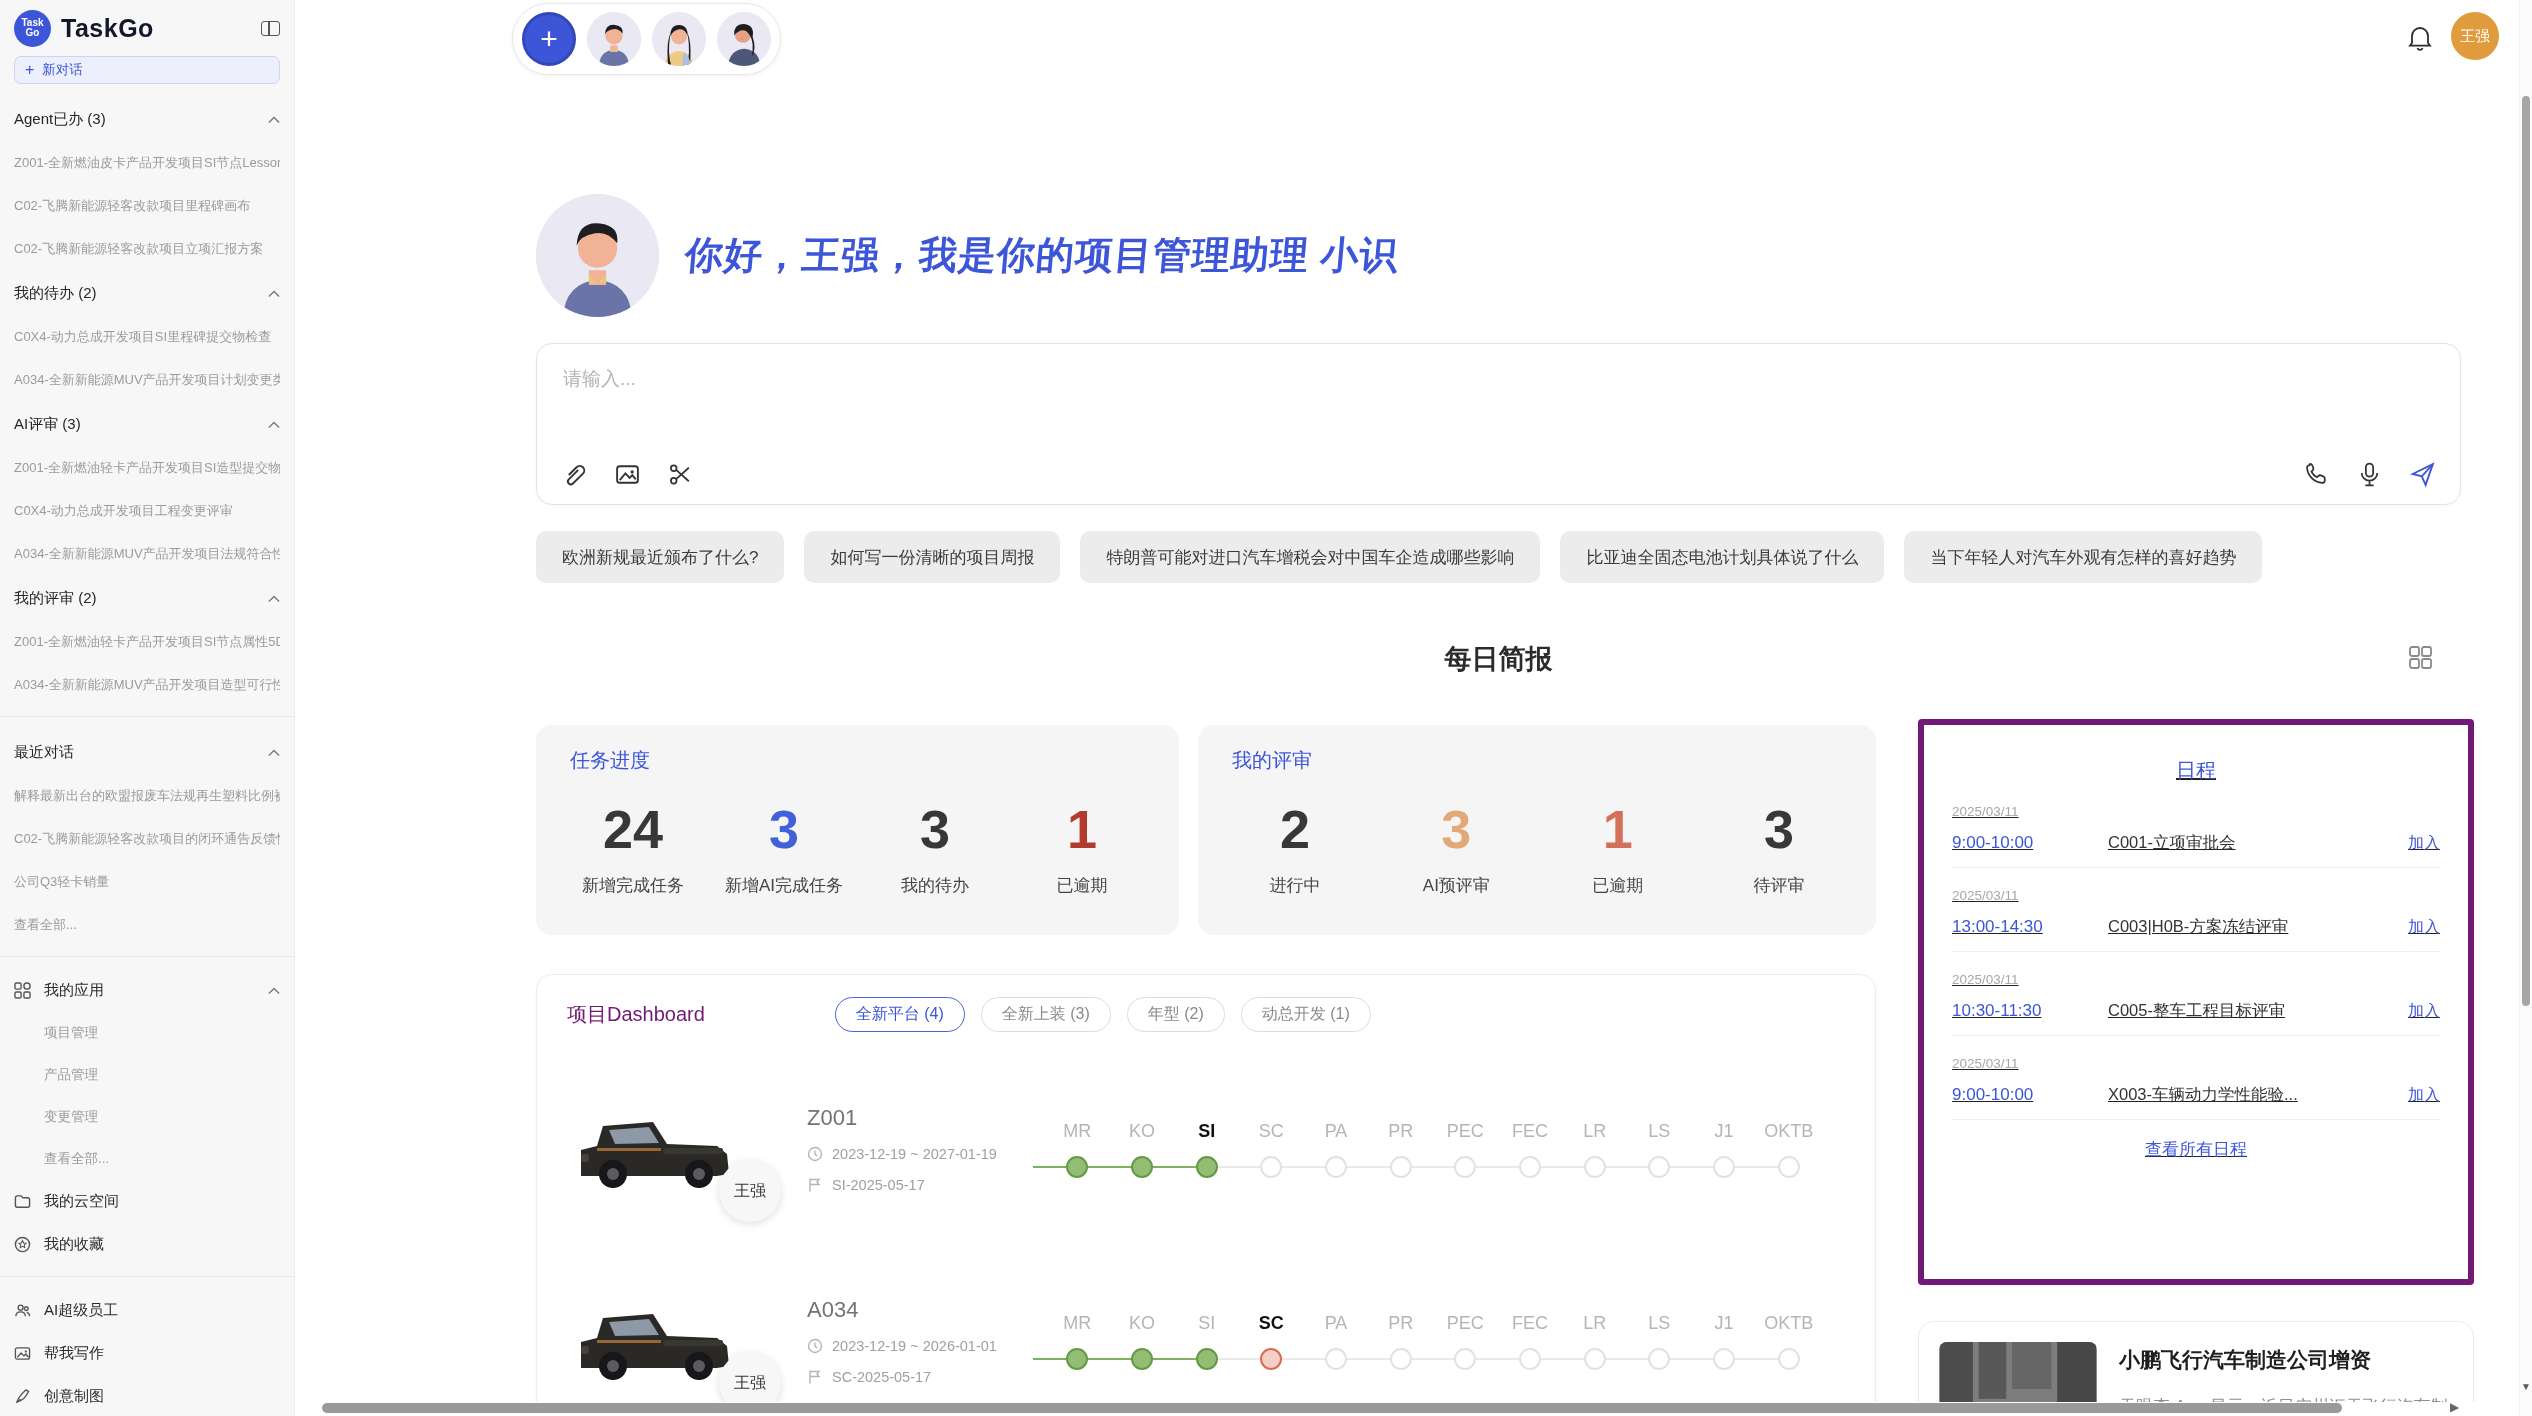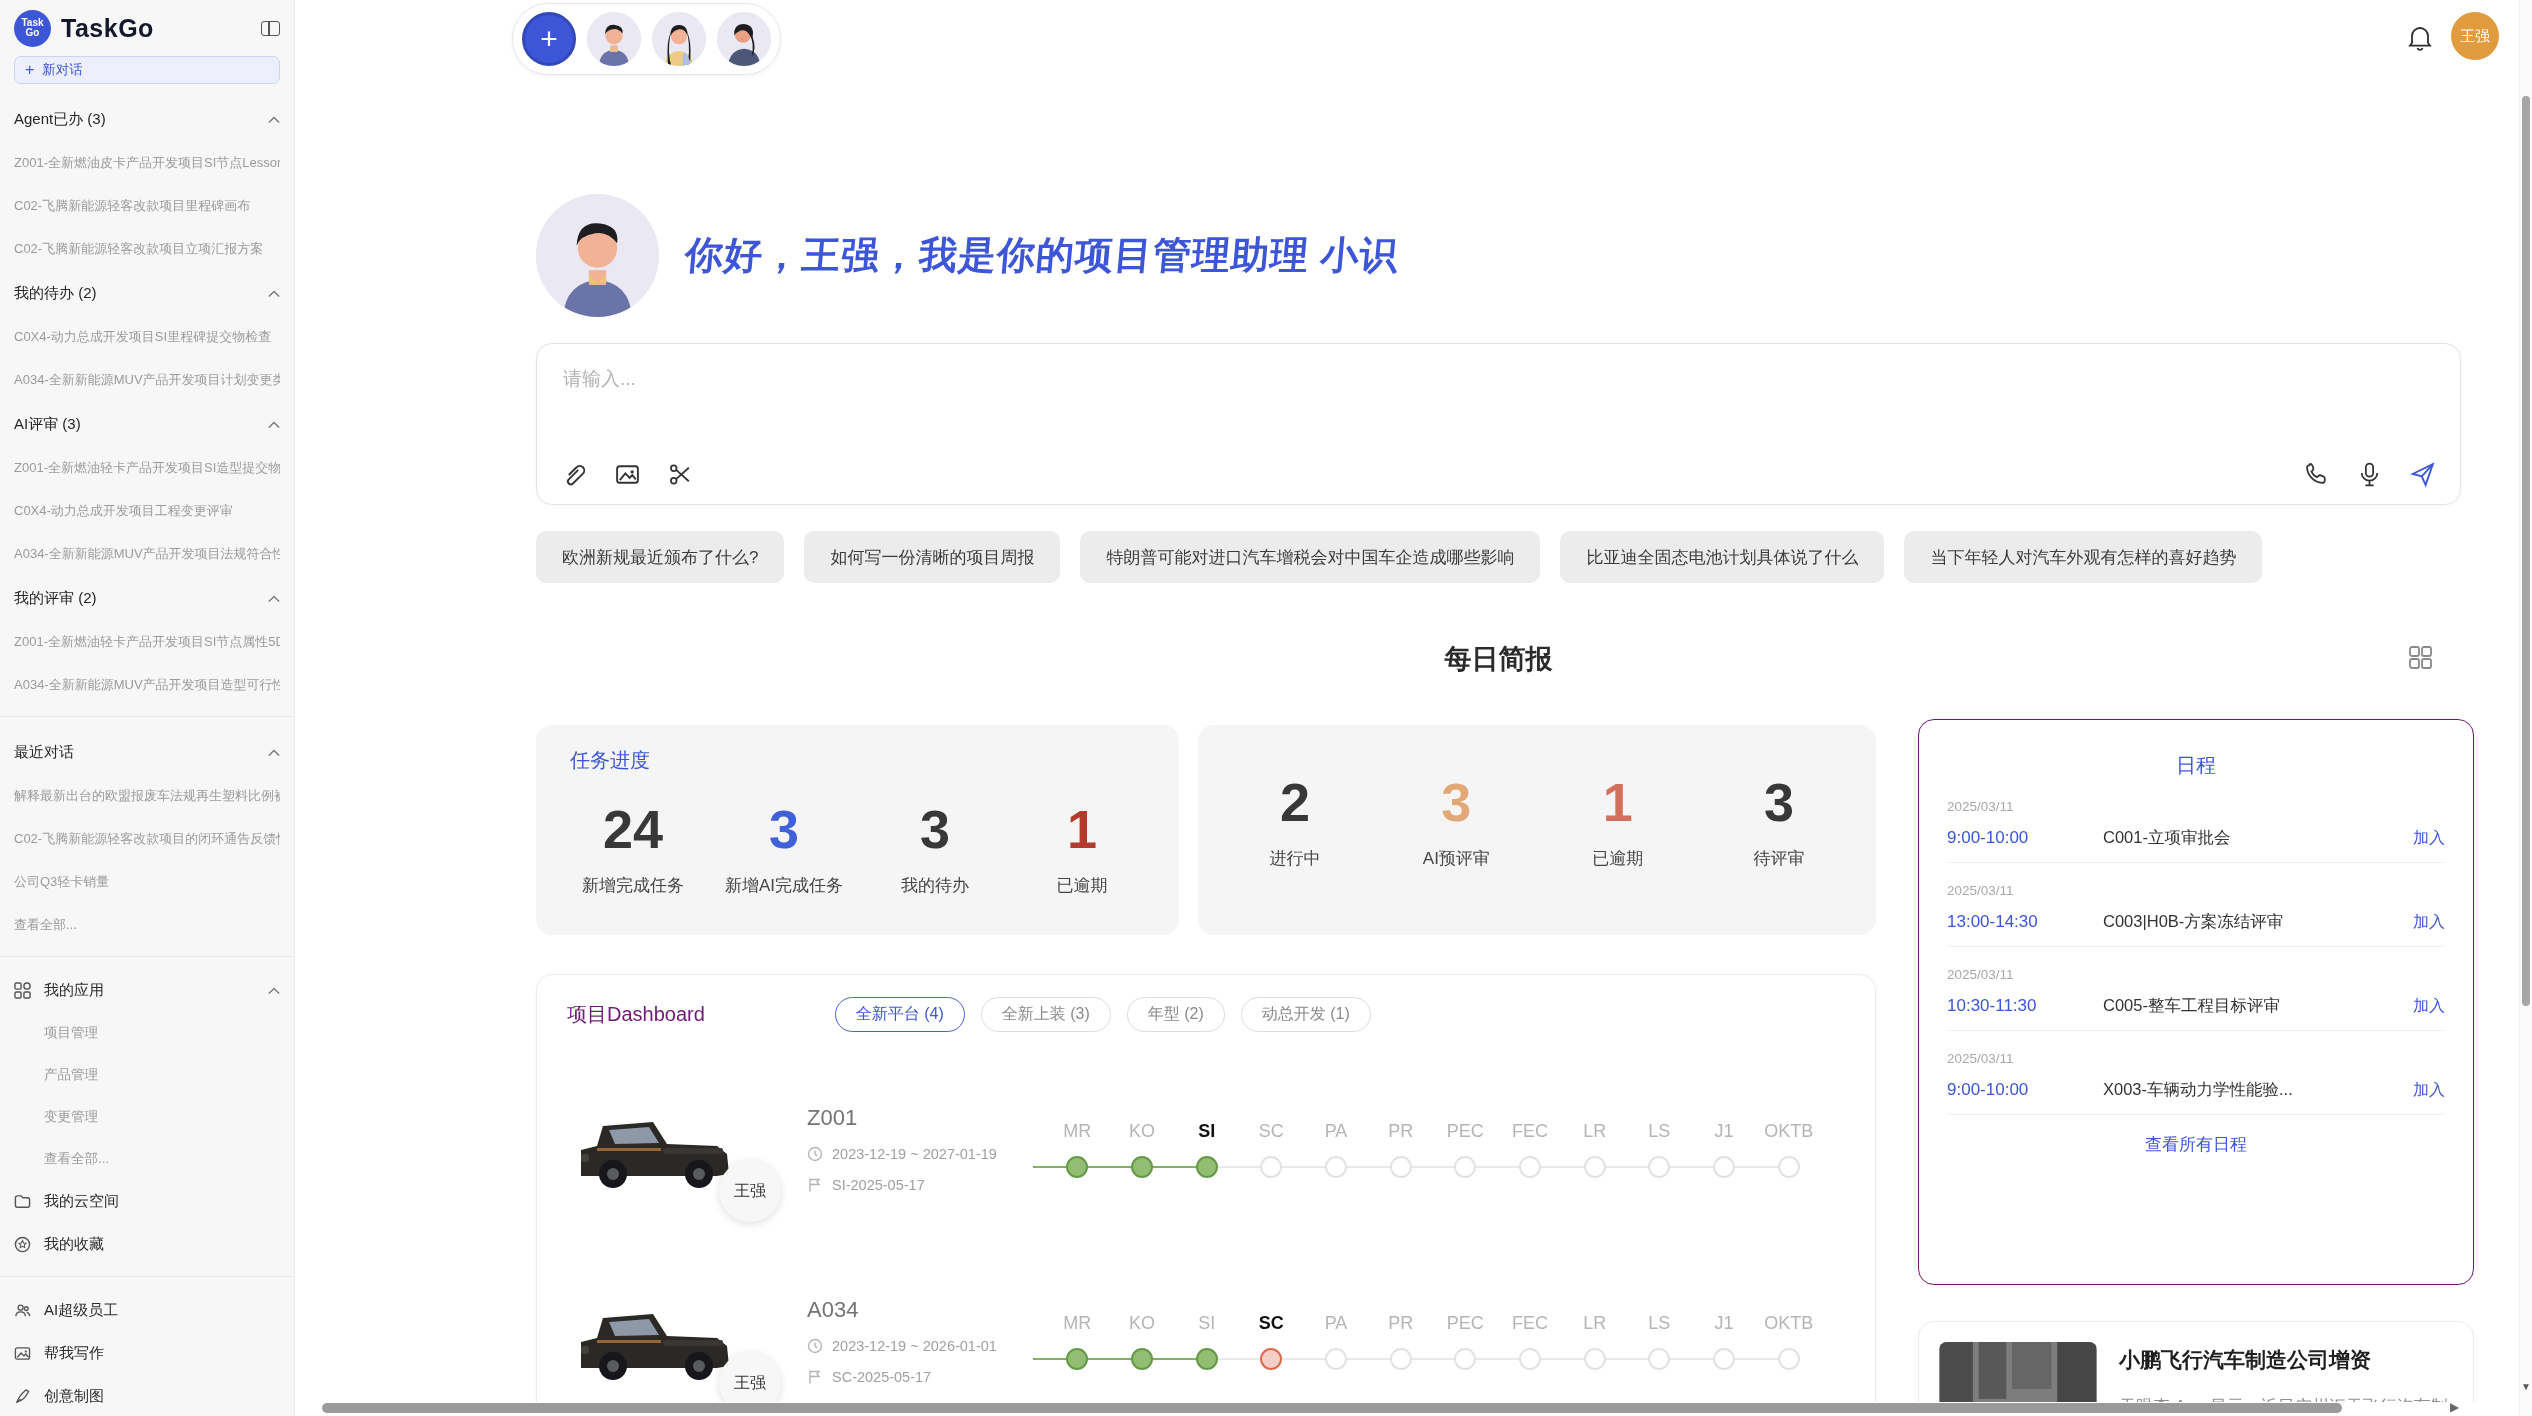--- a/index.html
+++ b/index.html
@@ -100,22 +100,22 @@
   .timeline { margin-left:auto; margin-right:24px; width:790px; position:relative; display:flex; }
   .track { position:absolute; left:-12px; right:30px; top:46px; height:2px; background:#e9e9e9; }
   .track-fill { position:absolute; left:-12px; width:178px; top:46px; height:2px; background:#7fb25f; }
   .ms-cell { flex:1; text-align:center; position:relative; }
   .ms-label { display:block; font-size:18px; color:#b5b5b5; height:22px; line-height:22px; }
   .ms-label.current { color:#111; font-weight:700; }
   .ms-dot { display:block; width:22px; height:22px; border-radius:50%; margin:14px auto 0 auto; position:relative; background:#fff; border:2px solid #e2e2e2; }
   .ms-dot.done { background:#93bd72; border-color:#649a47; }
   .ms-dot.overdue { background:#f3cfc6; border-color:#dd6a50; }
 
-  .sched-card { width:556px; height:566px; border:1px solid #701a75; border-radius:16px; padding:20px 28px;
-    box-shadow:0 1px 4px rgba(0,0,0,.03); }
+  .sched-card { width:556px; height:566px; border:6px solid #701a75; border-radius:4px; padding:20px 28px;
+    box-shadow:0 1px 4px rgba(0,0,0,.03);text-decoration:underline; }
   .sched-title { text-align:center; font-size:20px; color:#3d56d8; margin-top:12px; }
   .sched-item { padding:20px 0 13px 0; border-bottom:1px solid #f0f0f0; }
   .sched-item:last-of-type { border-bottom:none; }
   .sched-date { font-size:13.5px; color:#a8a8a8; }
   .sched-row { margin-top:13px; display:flex; align-items:center; }
   .sched-time { width:122px; font-size:17px; color:#3b55d8; font-weight:500; flex:0 0 auto; }
   .sched-name { flex:1; margin-left:34px; font-size:16.5px; color:#333; white-space:nowrap; overflow:hidden; }
   .sched-join { font-size:16px; color:#3d56d8; cursor:pointer; flex:0 0 auto; }
   .sched-all { margin-top:18px; text-align:center; font-size:17px; color:#3d56d8; cursor:pointer; }
 
@@ -463,20 +463,21 @@
                 <div class="stat-label">我的待办</div>
               </div>
               <div class="stat">
                 <div class="stat-num red">1</div>
                 <div class="stat-label">已逾期</div>
               </div>
             </div>
           </div>
 
           <div class="stat-card c2">
+            <div class="card-title">我的评审</div>
             <div class="stat-flex">
               <div class="stat">
                 <div class="stat-num dark">2</div>
                 <div class="stat-label">进行中</div>
               </div>
               <div class="stat">
                 <div class="stat-num orange">3</div>
                 <div class="stat-label">AI预评审</div>
               </div>
               <div class="stat">

